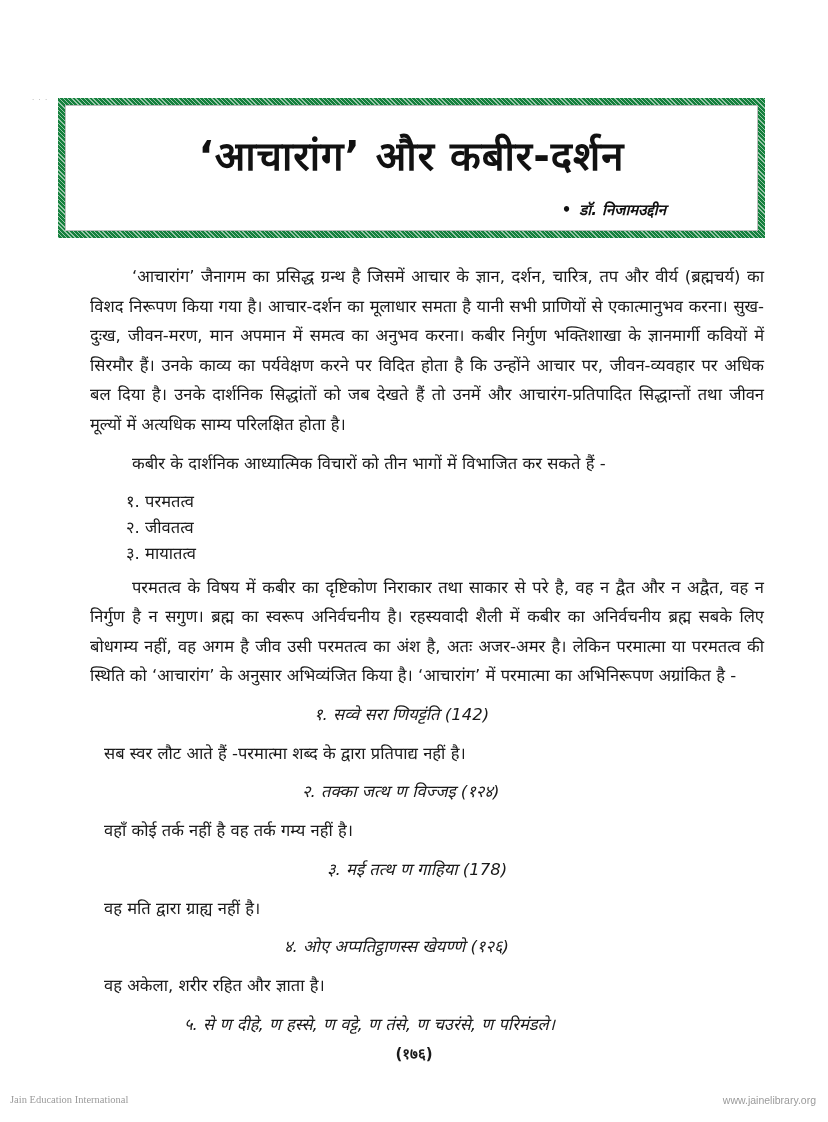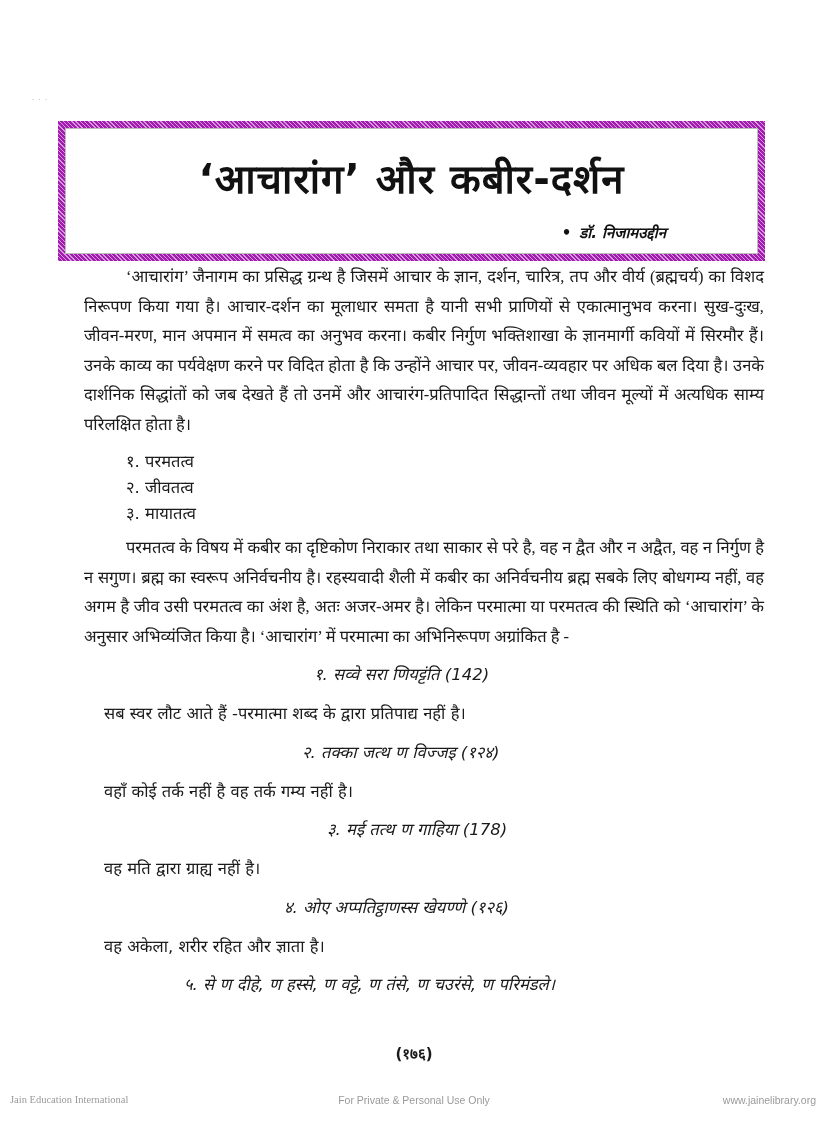--- a/index.html
+++ b/index.html
@@ -2,22 +2,22 @@
 <html><head>
   <meta charset="utf-8">
   <style>
     html, body { margin: 0; padding: 0; background: #ffffff; }
     body {
       width: 828px; height: 1122px; position: relative; overflow: hidden;
       font-family: "DejaVu Sans", sans-serif; color: #1a1a1a;
     }
     .corner-mark { position: absolute; left: 32px; top: 96px; font-size: 7px; color: #999; letter-spacing: 1px; }
     .title-box {
-      position: absolute; left: 58px; top: 121px; width: 707px; height: 140px;
-      box-sizing: border-box; border: 7px solid #a21caf;
+      position: absolute; left: 58px; top: 98px; width: 707px; height: 140px;
+      box-sizing: border-box; border: 7px solid #15803d;
       background: #fff;
       box-shadow: inset 0 0 0 1px #bdbdbd;
     }
     .title-box::before {
       content: ""; position: absolute; inset: -7px; pointer-events: none;
       background-image: repeating-linear-gradient(45deg, rgba(255,255,255,0.55) 0 1px, transparent 1px 3px);
       -webkit-mask: linear-gradient(#000,#000) content-box, linear-gradient(#000,#000);
       padding: 7px;
       -webkit-mask-composite: xor; mask-composite: exclude;
     }
@@ -27,21 +27,21 @@
     }
     .author {
       position: absolute; right: 92px; top: 94px; font-size: 15px;
       font-style: italic; font-weight: bold; color: #111;
     }
     .author .bullet { font-style: normal; margin-right: 8px; }
     .content {
       position: absolute; left: 84px; top: 262px; width: 680px;
       font-size: 16.5px; line-height: 29.5px; text-align: justify;
     }
-    .para { margin: 0 0 10px 0; text-indent: 42px; font-family: Liberation Serif, serif; }
+    .para { margin: 0 0 10px 6px; text-indent: 42px; }
     .list { margin: 0 0 6px 0; padding: 0; list-style: none; }
     .list li { padding-left: 42px; line-height: 26px; }
     .verse {
       font-style: italic; text-align: left; margin: 8px 0 10px 0;
       line-height: 28px;
     }
     .gloss { margin: 0 0 10px 0; padding-left: 20px; }
     .page-num {
       position: absolute; left: 0; right: 0; top: 1043px; text-align: center;
       font-size: 15px; font-weight: bold;
@@ -62,20 +62,21 @@
 
 <div class="title-box">
   <div class="title">‘आचारांग’ और कबीर-दर्शन</div>
   <div class="author">
     <span class="bullet">•</span><span>डॉ. निजामउद्दीन</span>
   </div>
 </div>
 
 <div class="content">
   <p class="para">‘आचारांग’ जैनागम का प्रसिद्ध ग्रन्थ है जिसमें आचार के ज्ञान, दर्शन, चारित्र, तप और वीर्य (ब्रह्मचर्य) का विशद निरूपण किया गया है। आचार-दर्शन का मूलाधार समता है यानी सभी प्राणियों से एकात्मानुभव करना। सुख-दुःख, जीवन-मरण, मान अपमान में समत्व का अनुभव करना। कबीर निर्गुण भक्तिशाखा के ज्ञानमार्गी कवियों में सिरमौर हैं। उनके काव्य का पर्यवेक्षण करने पर विदित होता है कि उन्होंने आचार पर, जीवन-व्यवहार पर अधिक बल दिया है। उनके दार्शनिक सिद्धांतों को जब देखते हैं तो उनमें और आचारंग-प्रतिपादित सिद्धान्तों तथा जीवन मूल्यों में अत्यधिक साम्य परिलक्षित होता है।</p>
+  <p class="para">कबीर के दार्शनिक आध्यात्मिक विचारों को तीन भागों में विभाजित कर सकते हैं -</p>
   <ul class="list">
     <li>१. परमतत्व</li>
     <li>२. जीवतत्व</li>
     <li>३. मायातत्व</li>
   </ul>
   <p class="para">परमतत्व के विषय में कबीर का दृष्टिकोण निराकार तथा साकार से परे है, वह न द्वैत और न अद्वैत, वह न निर्गुण है न सगुण। ब्रह्म का स्वरूप अनिर्वचनीय है। रहस्यवादी शैली में कबीर का अनिर्वचनीय ब्रह्म सबके लिए बोधगम्य नहीं, वह अगम है जीव उसी परमतत्व का अंश है, अतः अजर-अमर है। लेकिन परमात्मा या परमतत्व की स्थिति को ‘आचारांग’ के अनुसार अभिव्यंजित किया है। ‘आचारांग’ में परमात्मा का अभिनिरूपण अग्रांकित है -</p>
 
   <div class="verse" style="padding-left:230px">१. सव्वे सरा णियट्टंति (142)</div>
   <div class="gloss">सब स्वर लौट आते हैं -परमात्मा शब्द के द्वारा प्रतिपाद्य नहीं है।</div>
 
@@ -88,15 +89,14 @@
   <div class="verse" style="padding-left:200px">४. ओए अप्पतिट्ठाणस्स खेयण्णे (१२६)</div>
   <div class="gloss">वह अकेला, शरीर रहित और ज्ञाता है।</div>
 
   <div class="verse" style="padding-left:100px">५. से ण दीहे, ण हस्से, ण वट्टे, ण तंसे, ण चउरंसे, ण परिमंडले।</div>
 </div>
 
 <div class="page-num">(१७६)</div>
 
 <div class="footer">
   <span class="f-left">Jain Education International</span>
-  <span class="f-center">For Private &amp; Personal Use Only</span>
   <span class="f-right">www.jainelibrary.org</span>
 </div>
 
 </body></html>

